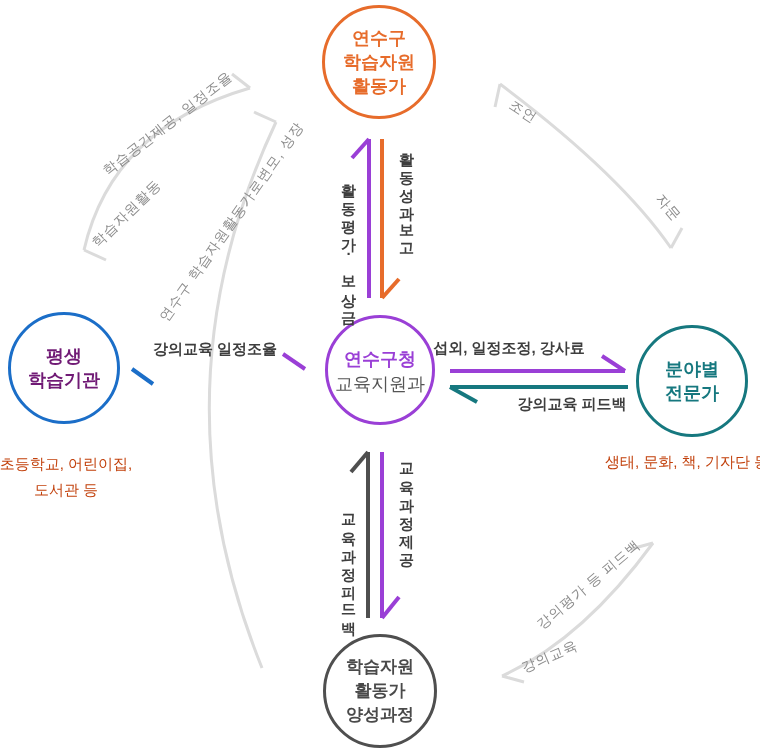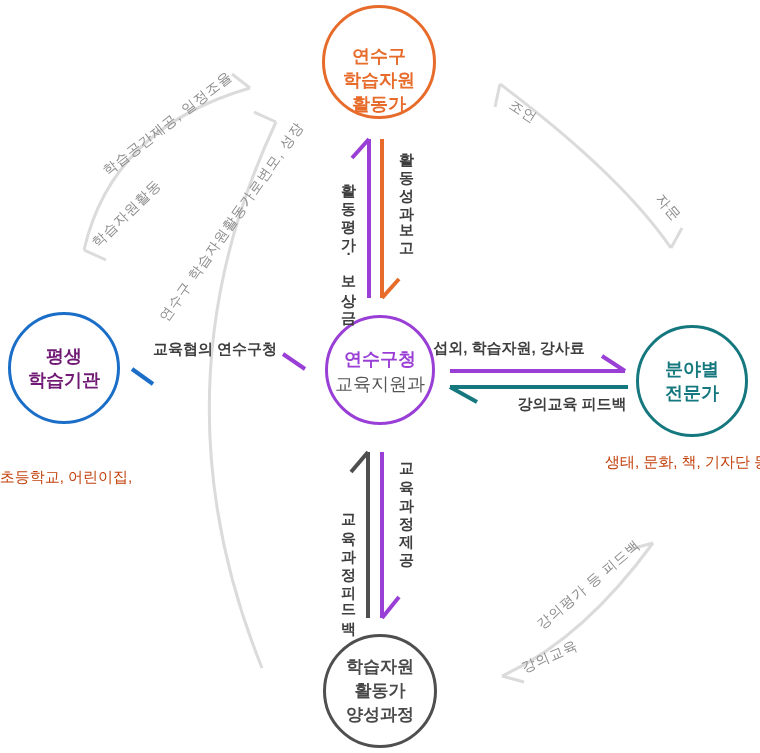--- a/index.html
+++ b/index.html
@@ -89,21 +89,21 @@
     <g stroke="#4F4F4F" stroke-width="4" fill="none">
       <line x1="368" y1="618" x2="368" y2="452"></line>
       <line x1="368" y1="452" x2="351" y2="472"></line>
     </g>
     <g stroke="#9A3FD6" stroke-width="4" fill="none">
       <line x1="382" y1="452" x2="382" y2="618"></line>
       <line x1="382" y1="618" x2="399" y2="597"></line>
     </g>
   </svg>
 
-  <div class="node" style="left:322px; top:5px; width:108px; height:108px; border-color:#E76C2B; color:#E76C2B;justify-content:flex-end;">
+  <div class="node" style="left:322px; top:5px; width:108px; height:108px; border-color:#E76C2B; color:#E76C2B;">
     <span>연수구</span>
     <span>학습자원</span>
     <span>활동가</span>
   </div>
 
   <div class="node" style="left:8px; top:312px; width:106px; height:106px; border-color:#1B6EC8; color:#701a75;">
     <span>평생</span>
     <span>학습기관</span>
   </div>
 
@@ -118,27 +118,28 @@
   </div>
 
   <div class="node" style="left:323px; top:634px; width:108px; height:108px; border-color:#4F4F4F; color:#4A4A4A; font-size:17px;">
     <span>학습자원</span>
     <span>활동가</span>
     <span>양성과정</span>
   </div>
 
   <div class="caption" style="left:66px; top:477px;">
     <span style="display:block">초등학교, 어린이집,</span>
+    <span style="display:block">도서관 등</span>
   </div>
   <div class="caption" style="left:687px; top:462px;">생태, 문화, 책, 기자단 등</div>
 
   <div class="label vlabel" style="left:348px; top:246px;">활동평가·보상금</div>
   <div class="label vlabel" style="left:406px; top:196px;">활동성과보고</div>
-  <div class="label" style="left:215px; top:349px;">교육협의 연수구청</div>
-  <div class="label" style="left:509px; top:348px;">섭외, 학습자원, 강사료</div>
+  <div class="label" style="left:215px; top:349px;">강의교육 일정조율</div>
+  <div class="label" style="left:509px; top:348px;">섭외, 일정조정, 강사료</div>
   <div class="label" style="left:572px; top:404px;">강의교육 피드백</div>
   <div class="label vlabel" style="left:348px; top:566px;">교육과정피드백</div>
   <div class="label vlabel" style="left:406px; top:506px;">교육과정제공</div>
 
   <div class="label arcLabel" style="left:168px; top:124px; transform:translate(-50%,-50%) rotate(-38deg);">학습공간제공, 일정조율</div>
   <div class="label arcLabel" style="left:127px; top:214px; transform:translate(-50%,-50%) rotate(-44deg);">학습자원활동</div>
   <div class="label arcLabel" style="left:232px; top:222px; transform:translate(-50%,-50%) rotate(-55deg);">연수구 학습자원활동가로변모, 성장</div>
   <div class="label arcLabel" style="left:523px; top:112px; transform:translate(-50%,-50%) rotate(33deg);">조언</div>
   <div class="label arcLabel" style="left:668px; top:208px; transform:translate(-50%,-50%) rotate(50deg);">자문</div>
   <div class="label arcLabel" style="left:589px; top:585px; transform:translate(-50%,-50%) rotate(-40deg);">강의평가 등 피드백</div>

